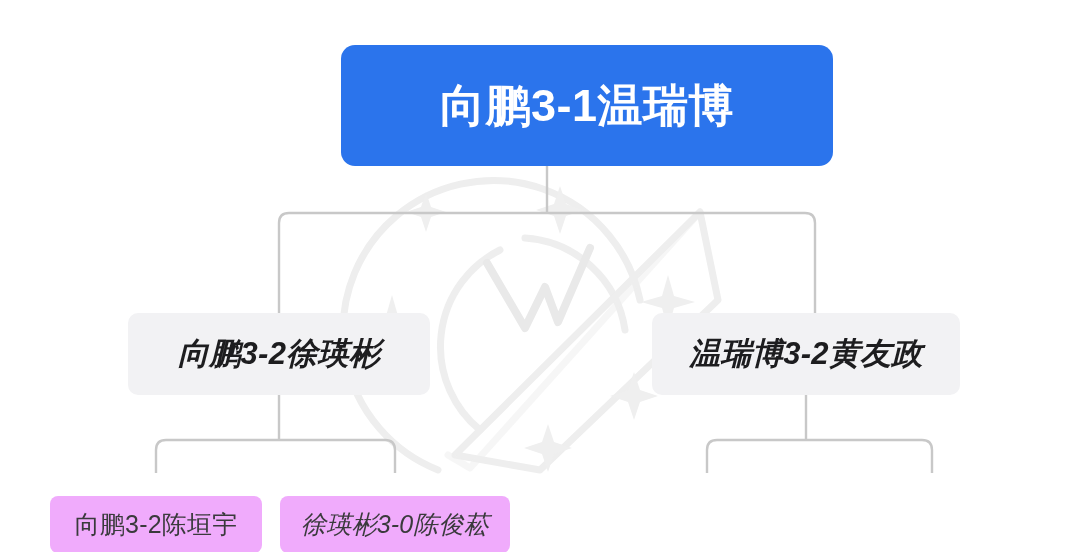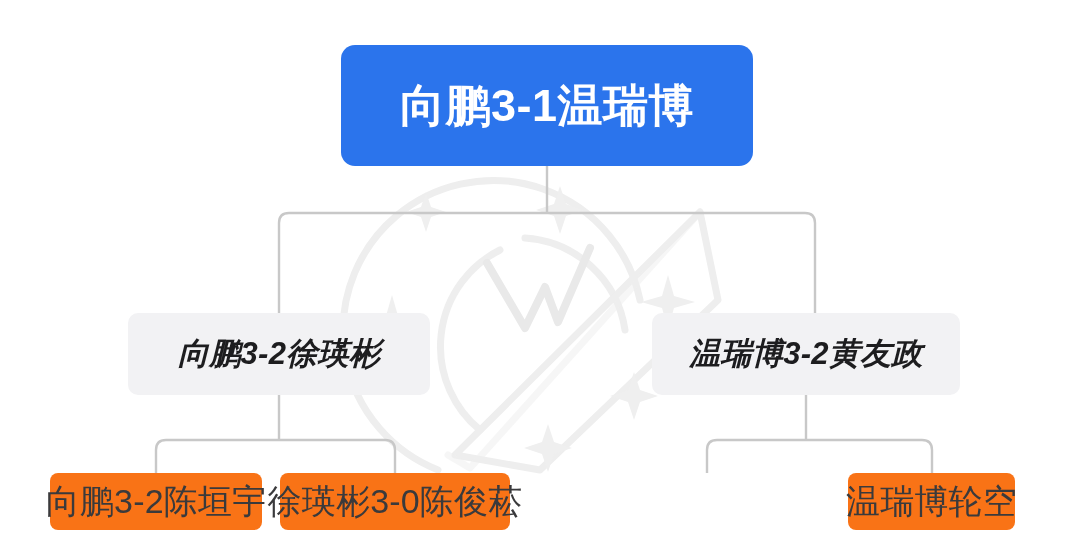--- a/index.html
+++ b/index.html
@@ -55,21 +55,21 @@
     align-items: center;
     justify-content: center;
     box-sizing: border-box;
     text-align: center;
     white-space: nowrap;
   }
 
   .node-root {
     left: 341px;
     top: 45px;
-    width: 412px;
+    width: 492px;
     height: 121px;
     background: #2b74ec;
     border-radius: 14px;
     color: #ffffff;
     font-size: 45px;
     font-weight: bold;
     letter-spacing: 0.5px;
   }
 
   .node-mid {
@@ -80,31 +80,31 @@
     color: #1d1d1f;
     font-size: 31px;
     font-weight: bold;
     letter-spacing: 0.3px;
     font-style: italic;
   }
   .node-mid.left  { left: 128px; width: 302px; }
   .node-mid.right { left: 652px; width: 308px; }
 
   .node-leaf {
-    top: 473px;
+    top: 496px;
     height: 57px;
-    background: #f97316;
+    background: #f0abfc;
     border-radius: 8px;
     color: #3a3a3c;
-    font-size: 34px;
+    font-size: 25px;
     font-weight: normal;
     letter-spacing: 0.2px;
   }
   .leaf-1 { left: 50px;  width: 212px; }
-  .leaf-2 { left: 280px; width: 230px; }
+  .leaf-2 { left: 280px; width: 230px; font-style: italic; }
   .leaf-3 { left: 585px; width: 245px; }
   .leaf-4 { left: 848px; width: 167px; }
 </style>
 </head>
 <body>
 
 <div id="stage">
 
   <svg id="watermark" viewBox="0 0 1066 552" xmlns="http://www.w3.org/2000/svg" aria-hidden="true">
     <g stroke="#eeeeee" stroke-width="7" fill="none" stroke-linecap="round" stroke-linejoin="round">
@@ -151,15 +151,14 @@
 
   <div class="node node-mid left">向鹏3-2徐瑛彬</div>
 
   <div class="node node-mid right">温瑞博3-2黄友政</div>
 
   <div class="node node-leaf leaf-1">向鹏3-2陈垣宇</div>
 
   <div class="node node-leaf leaf-2">徐瑛彬3-0陈俊菘</div>
 
 
-  <div class="node node-leaf leaf-4">温瑞博轮空</div>
 
 </div>
 
 </body></html>

